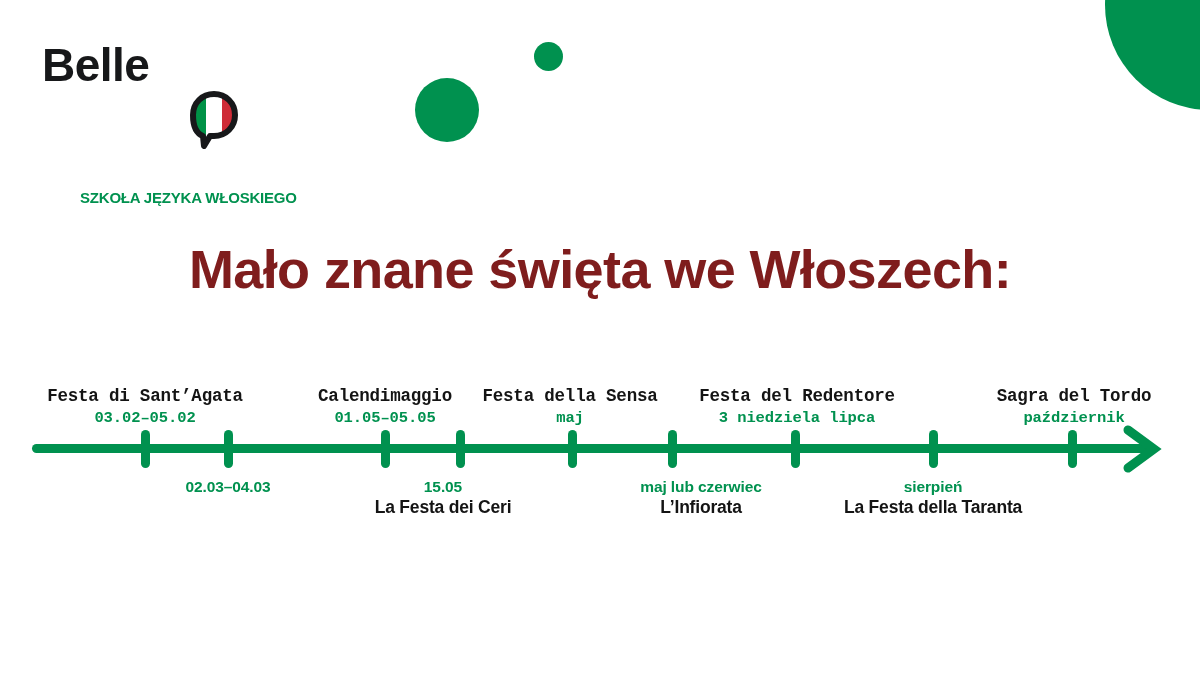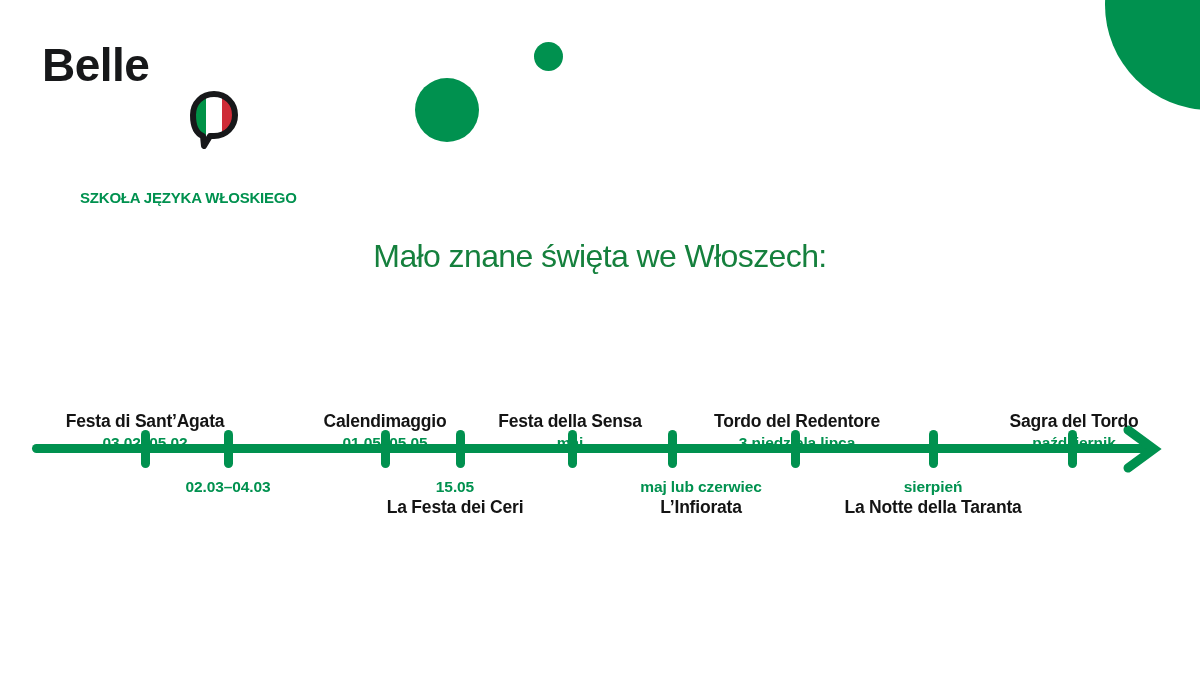--- a/index.html
+++ b/index.html
@@ -88,23 +88,23 @@
     white-space: nowrap;
   }
 
   
   #page-title {
     position: absolute;
     left: 0;
     top: 238px;
     width: 1200px;
     text-align: center;
-    font-size: 32px;
-    font-weight: normal;
-    color: #15803d;
+    font-size: 54px;
+    font-weight: bold;
+    color: #7f1d1d;
     letter-spacing: -0.6px;
     white-space: nowrap;
   }
 
   
   #timeline {
     position: absolute;
     left: 0;
     top: 360px;
     width: 1200px;
@@ -150,21 +150,22 @@
     line-height: 1.25;
   }
   .label .date {
     font-size: 15.5px;
     font-weight: bold;
     color: #00914F;
     letter-spacing: -0.1px;
     line-height: 1.3;
   }
   .label.above {
-    bottom: 87px;
+    bottom: 112px;
+    font-family: Liberation Mono, monospace;
   }
   .label.below {
     top: 117px;
   }
 </style>
 </head>
 <body>
 
 <div id="canvas">
 
@@ -215,39 +216,39 @@
           <div class="name">Festa di Sant’Agata</div>
           <div class="date">03.02–05.02</div>
         </div>
         <div class="label below" style="left: 228px;">
           <div class="date">02.03–04.03</div>
         </div>
         <div class="label above" style="left: 385px;">
           <div class="name">Calendimaggio</div>
           <div class="date">01.05–05.05</div>
         </div>
-        <div class="label below" style="left: 455px;">
+        <div class="label below" style="left: 443px;">
           <div class="date">15.05</div>
           <div class="name">La Festa dei Ceri</div>
         </div>
         <div class="label above" style="left: 570px;">
           <div class="name">Festa della Sensa</div>
           <div class="date">maj</div>
         </div>
         <div class="label below" style="left: 680px; margin-left: 21px;">
           <div class="date">maj lub czerwiec</div>
           <div class="name">L’Infiorata</div>
         </div>
         <div class="label above" style="left: 797px;">
-          <div class="name">Tordo del Redentore</div>
+          <div class="name">Festa del Redentore</div>
           <div class="date">3 niedziela lipca</div>
         </div>
         <div class="label below" style="left: 933px;">
           <div class="date">sierpień</div>
-          <div class="name">La Notte della Taranta</div>
+          <div class="name">La Festa della Taranta</div>
         </div>
         <div class="label above" style="left: 1074px;">
           <div class="name">Sagra del Tordo</div>
           <div class="date">październik</div>
         </div>
       </div>
   </div>
 
 </div>
 

